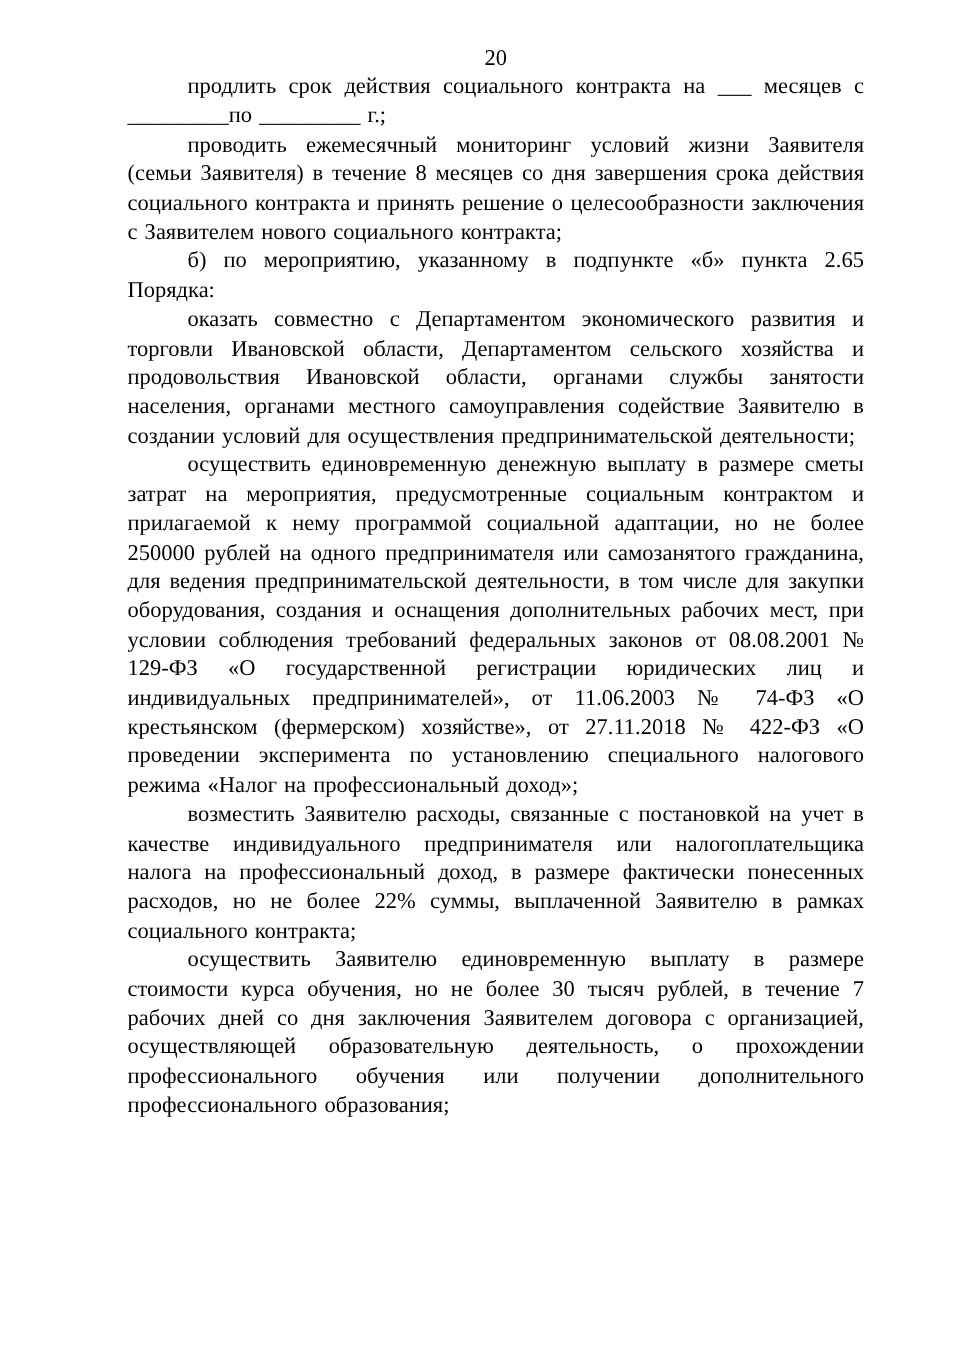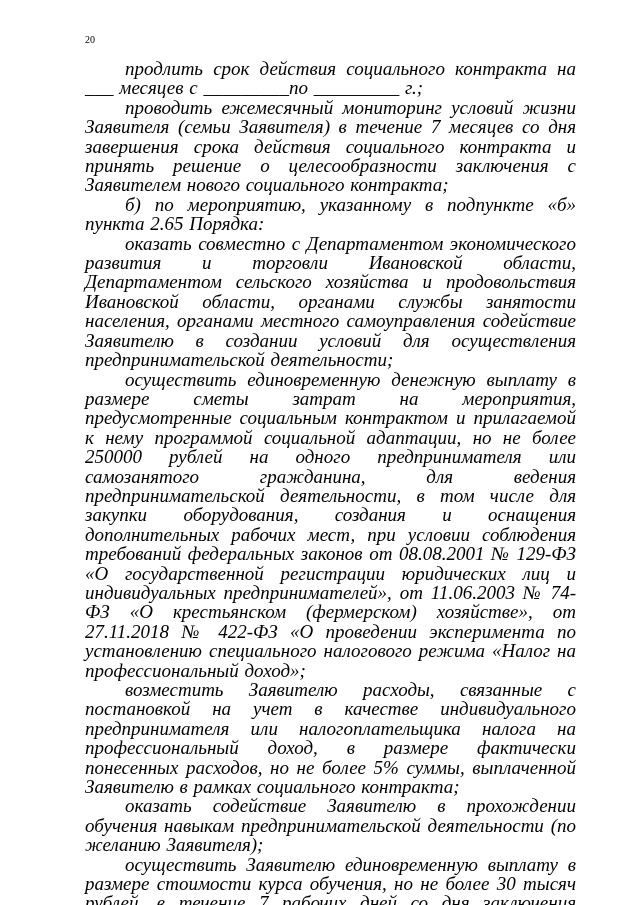--- a/index.html
+++ b/index.html
@@ -13,45 +13,42 @@
     color: #000000;
   }
   .page {
     box-sizing: border-box;
     width: 640px;
     min-height: 905px;
     background: #ffffff;
     padding: 30px 64px 40px 85px;
   }
   .page-number {
-    text-align: left;
-    font-size: 10px;
+    text-align: center;
+    font-size: 15px;
     line-height: 19px;
-    margin-bottom: 10px;
   }
   .content p {
     margin: 0;
     padding: 0;
-    font-size: 19px;
+    font-size: 15px;
     line-height: 19.4px;
     text-align: justify;
     text-indent: 40px;
     word-spacing: 1px;
-    font-style: italic;
   }
 </style>
 </head>
 <body>
 
 <div class="page">
   <div class="page-number">20</div>
 
   <div class="content">
     <p>продлить срок действия социального контракта на ___ месяцев с _________по _________ г.;</p>
-    <p>проводить ежемесячный мониторинг условий жизни Заявителя (семьи Заявителя) в течение 7 месяцев со дня завершения срока действия социального контракта и принять решение о целесообразности заключения с Заявителем нового социального контракта;</p>
+    <p>проводить ежемесячный мониторинг условий жизни Заявителя (семьи Заявителя) в течение 8 месяцев со дня завершения срока действия социального контракта и принять решение о целесообразности заключения с Заявителем нового социального контракта;</p>
     <p>б) по мероприятию, указанному в подпункте «б» пункта 2.65 Порядка:</p>
     <p>оказать совместно с Департаментом экономического развития и торговли Ивановской области, Департаментом сельского хозяйства и продовольствия Ивановской области, органами службы занятости населения, органами местного самоуправления содействие Заявителю в создании условий для осуществления предпринимательской деятельности;</p>
     <p>осуществить единовременную денежную выплату в размере сметы затрат на мероприятия, предусмотренные социальным контрактом и прилагаемой к нему программой социальной адаптации, но не более 250000 рублей на одного предпринимателя или самозанятого гражданина, для ведения предпринимательской деятельности, в том числе для закупки оборудования, создания и оснащения дополнительных рабочих мест, при условии соблюдения требований федеральных законов от 08.08.2001 № 129-ФЗ «О государственной регистрации юридических лиц и индивидуальных предпринимателей», от 11.06.2003 № 74-ФЗ «О крестьянском (фермерском) хозяйстве», от 27.11.2018 № 422-ФЗ «О проведении эксперимента по установлению специального налогового режима «Налог на профессиональный доход»;</p>
-    <p>возместить Заявителю расходы, связанные с постановкой на учет в качестве индивидуального предпринимателя или налогоплательщика налога на профессиональный доход, в размере фактически понесенных расходов, но не более 5% суммы, выплаченной Заявителю в рамках социального контракта;</p>
-    <p>оказать содействие Заявителю в прохождении обучения навыкам предпринимательской деятельности (по желанию Заявителя);</p>
+    <p>возместить Заявителю расходы, связанные с постановкой на учет в качестве индивидуального предпринимателя или налогоплательщика налога на профессиональный доход, в размере фактически понесенных расходов, но не более 22% суммы, выплаченной Заявителю в рамках социального контракта;</p>
     <p>осуществить Заявителю единовременную выплату в размере стоимости курса обучения, но не более 30 тысяч рублей, в течение 7 рабочих дней со дня заключения Заявителем договора с организацией, осуществляющей образовательную деятельность, о прохождении профессионального обучения или получении дополнительного профессионального образования;</p>
   </div>
 </div>
 
 </body></html>

